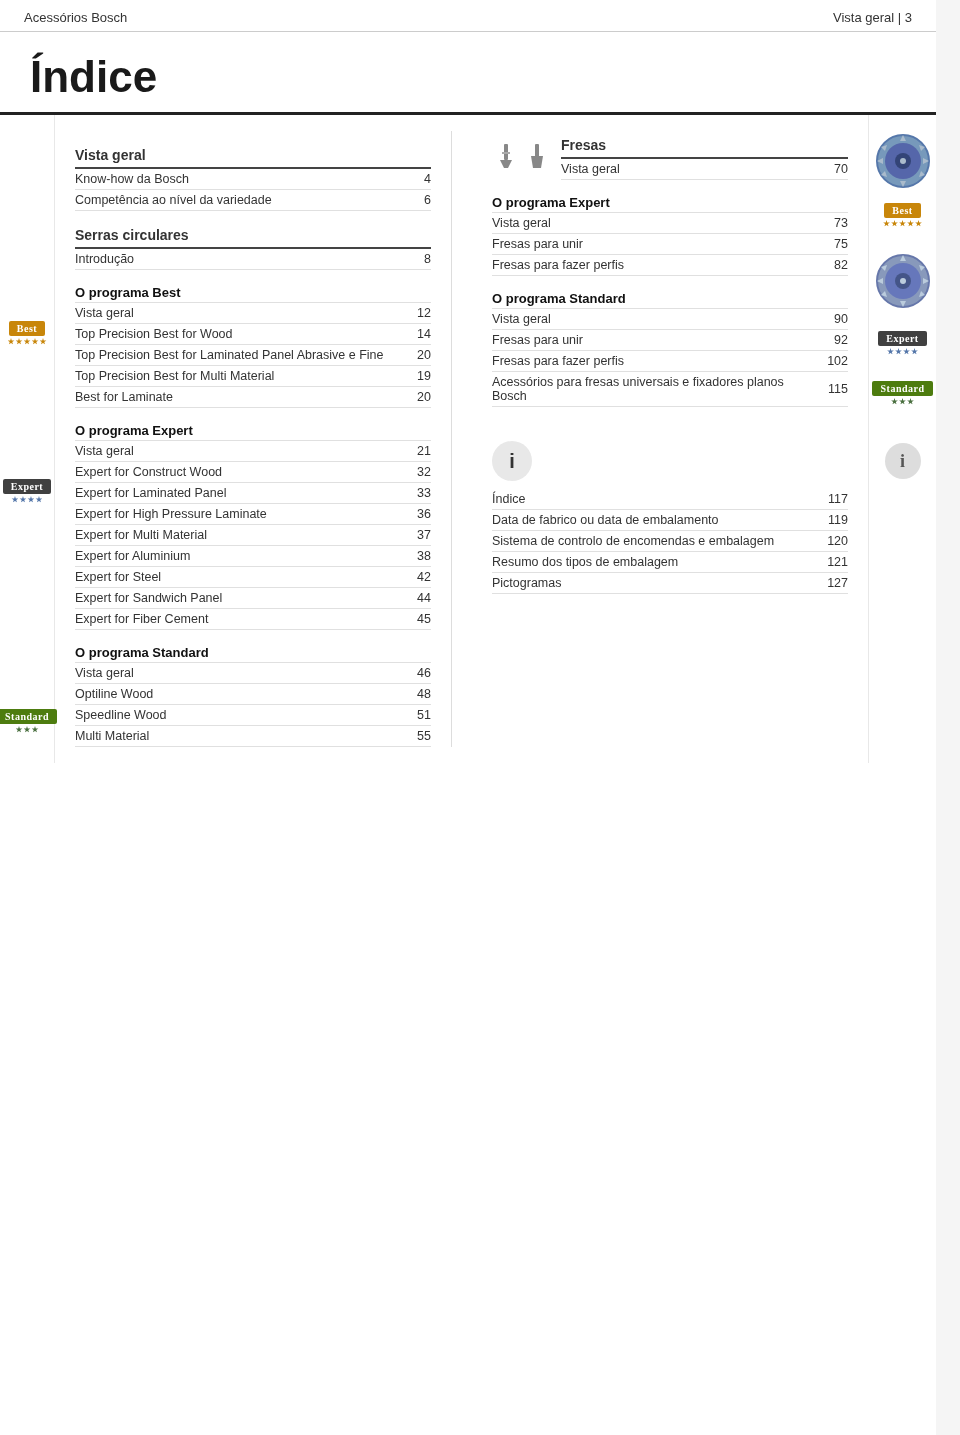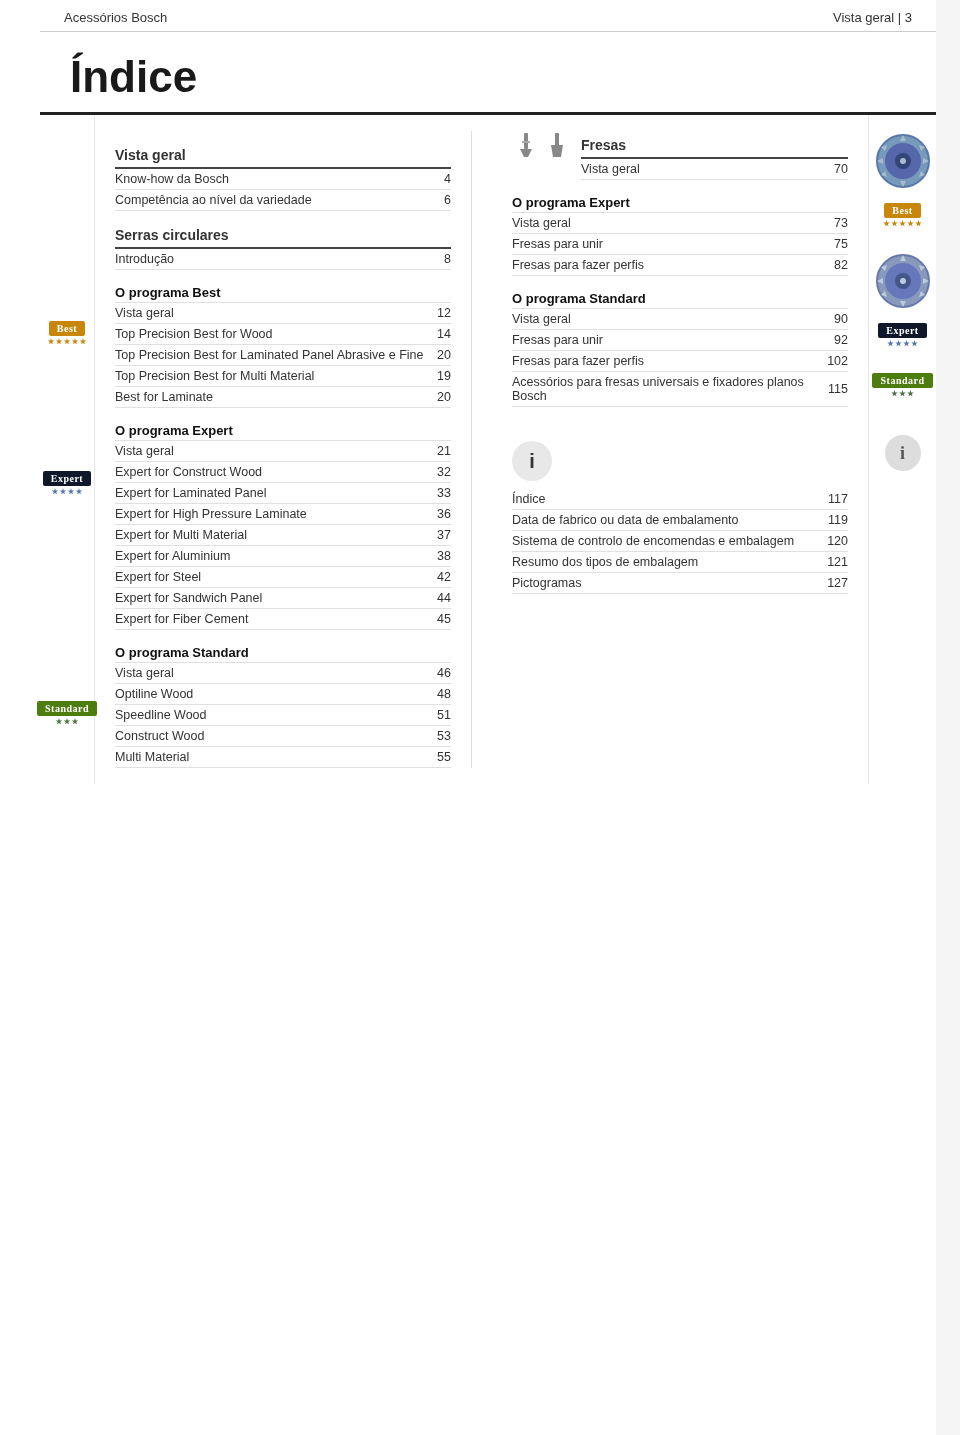--- a/index.html
+++ b/index.html
@@ -10,21 +10,20 @@
       min-height: 1435px;
       font-size: 13px;
       color: #333;
     }
 
     .full-page {
       width: 936px;
       min-height: 1435px;
       background: #fff;
       position: relative;
-      padding-left: 40px;
     }
 
     .page-header {
       display: flex;
       justify-content: space-between;
       align-items: center;
       padding: 10px 24px 6px 24px;
       border-bottom: 1px solid #ccc;
     }
 
@@ -131,21 +130,21 @@
     .badge-text {
       font-size: 10px;
       font-weight: bold;
       color: #fff;
       padding: 2px 8px;
       border-radius: 2px;
       letter-spacing: 0.5px;
     }
 
     .b-best { background-color: #c8860a; }
-    .b-expert { background-color: #0f172a; }
+    .b-expert { background-color: #404040; margin-top: 8px; }
     .b-standard { background-color: #4d7c0f; }
 
     .star-row {
       display: flex;
       gap: 1px;
       margin-top: 2px;
     }
 
     .s {
       width: 7px;
@@ -327,34 +326,30 @@
           </div>
           <div class="toc-row">
             <span class="entry-text">Optiline Wood</span>
             <span class="toc-page-num">48</span>
           </div>
           <div class="toc-row">
             <span class="entry-text">Speedline Wood</span>
             <span class="toc-page-num">51</span>
           </div>
           <div class="toc-row">
-            <span class="entry-text">Construct Wood</span>
-            <span class="toc-page-num">53</span>
-          </div>
-          <div class="toc-row">
             <span class="entry-text">Multi Material</span>
             <span class="toc-page-num">55</span>
           </div>
         </div>
 
       </div>
 
       <div class="toc-col-right">
 
-        <div style="display:flex; gap:10px; margin-bottom:4px;">
+        <div style="display:flex; align-items:center; gap:10px; margin-bottom:4px;">
 
           <div style="display:flex; flex-direction:column; gap:4px;">
             <div style="display:flex; align-items:center; gap:3px;">
               <svg width="28" height="28" viewBox="0 0 28 28">
                 <rect x="12" y="2" width="4" height="16" rx="1" fill="#888"></rect>
                 <polygon points="8,18 20,18 16,26 12,26" fill="#888"></polygon>
                 <rect x="10" y="10" width="8" height="2" fill="#aaa"></rect>
               </svg>
               <svg width="28" height="28" viewBox="0 0 28 28">
                 <rect x="12" y="2" width="4" height="16" rx="1" fill="#888"></rect>

